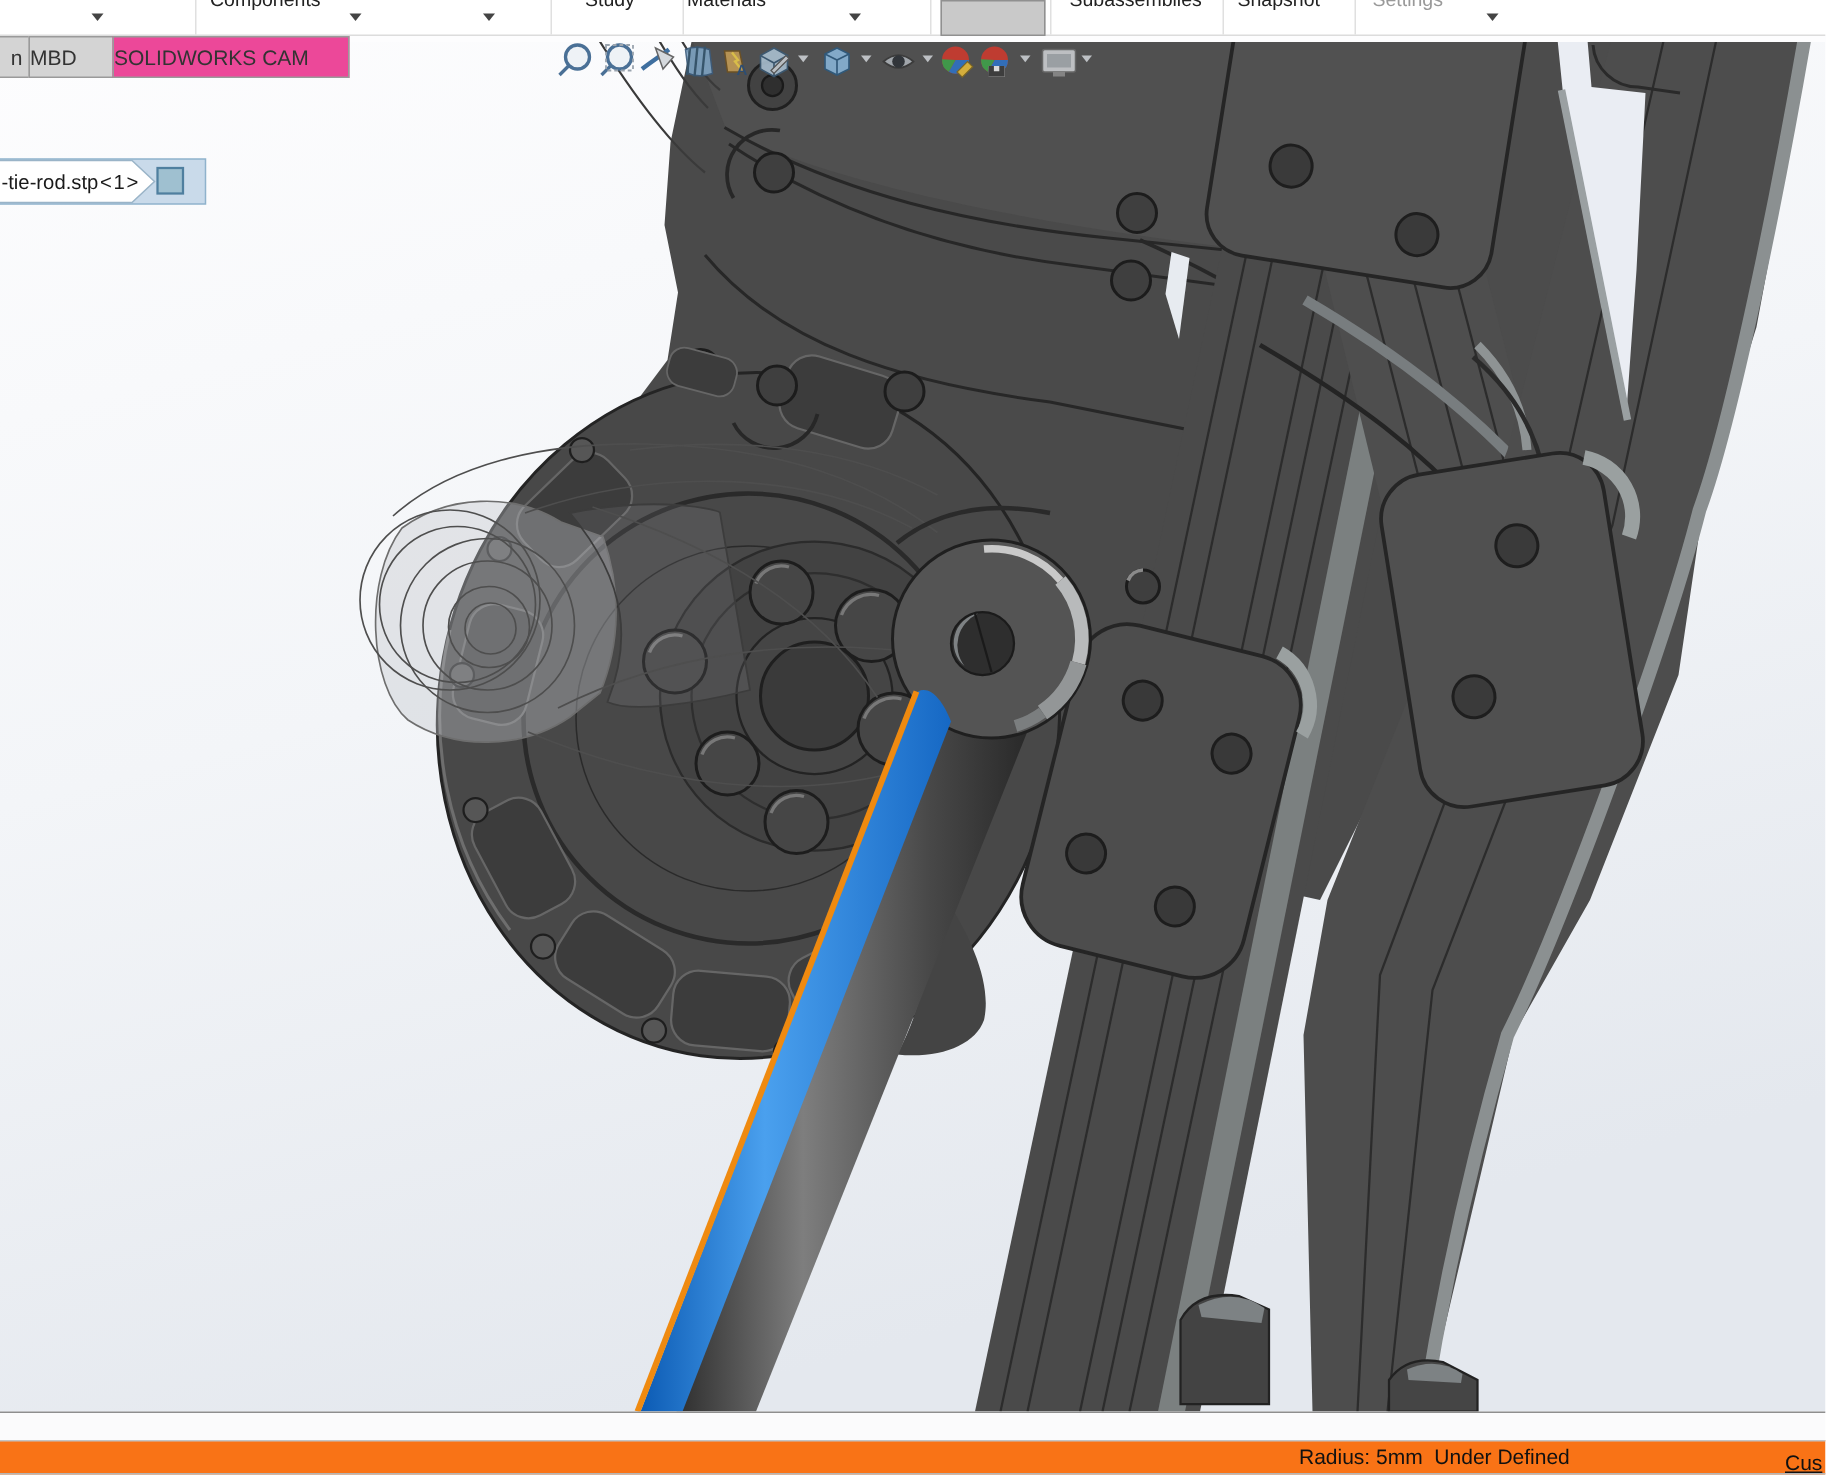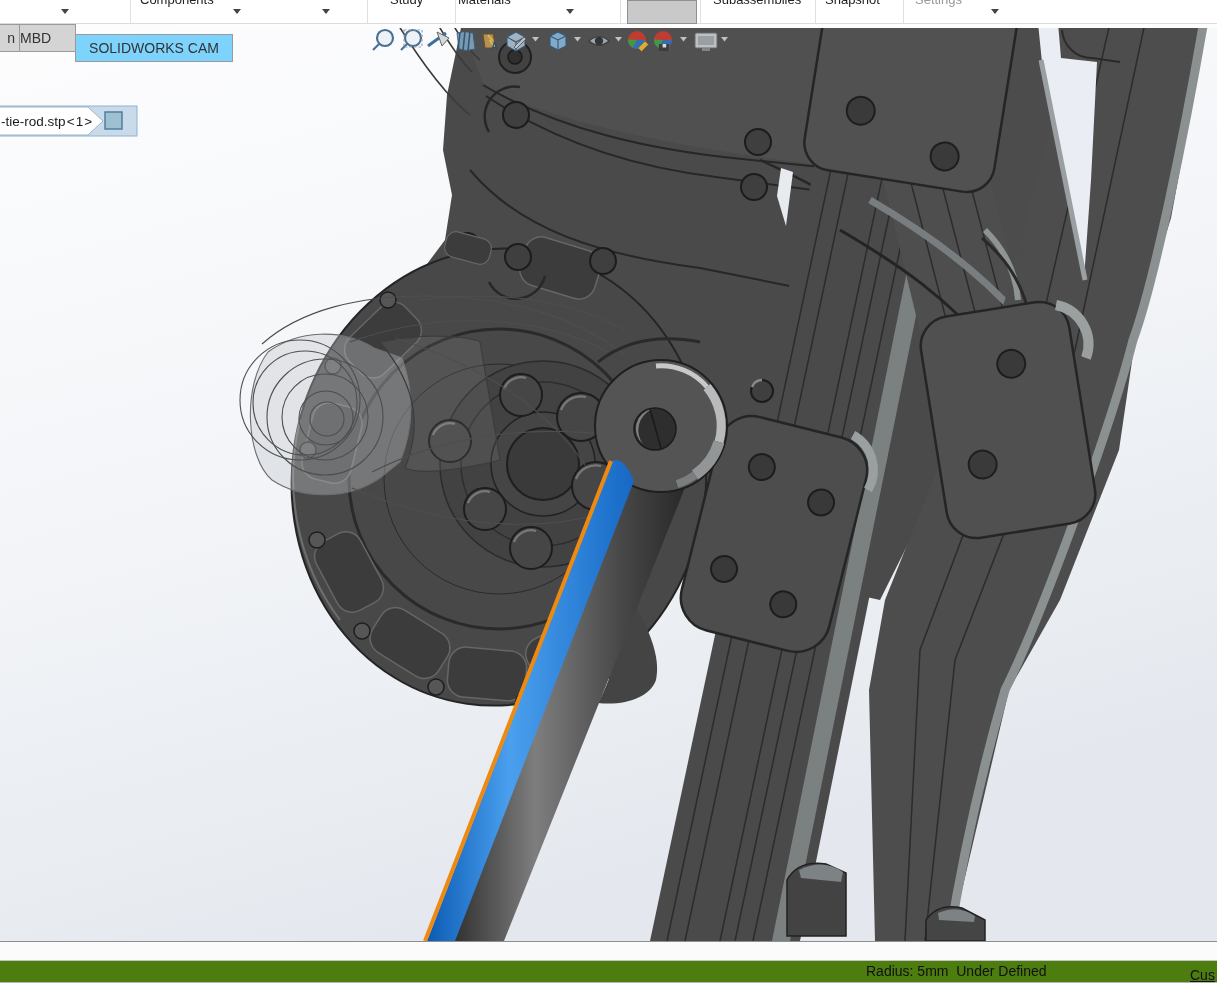--- a/index.html
+++ b/index.html
@@ -313,22 +313,22 @@
   <div style="position:absolute;left:61px;top:9px;width:0;height:0;border-left:4px solid transparent;border-right:4px solid transparent;border-top:5px solid #444;"></div>
   <div style="position:absolute;left:233px;top:9px;width:0;height:0;border-left:4px solid transparent;border-right:4px solid transparent;border-top:5px solid #444;"></div>
   <div style="position:absolute;left:322px;top:9px;width:0;height:0;border-left:4px solid transparent;border-right:4px solid transparent;border-top:5px solid #444;"></div>
   <div style="position:absolute;left:566px;top:9px;width:0;height:0;border-left:4px solid transparent;border-right:4px solid transparent;border-top:5px solid #444;"></div>
   <div style="position:absolute;left:991px;top:9px;width:0;height:0;border-left:4px solid transparent;border-right:4px solid transparent;border-top:5px solid #444;"></div>
 </div>
 
 <div style="position:absolute;left:0;top:24px;height:27px;font-size:14px;color:#333;">
   <div style="position:absolute;left:-30px;top:0;width:44px;height:26px;background:#d4d4d4;border:1px solid #9a9a9a;line-height:26px;text-align:right;padding-right:4px;">n</div>
   <div style="position:absolute;left:19px;top:0;width:55px;height:26px;background:#d4d4d4;border:1px solid #9a9a9a;line-height:26px;text-align:left;">MBD</div>
-  <div style="position:absolute;left:75px;top:10px;width:156px;height:26px;background:#7dd3fc;border:1px solid #9a9a9a;line-height:26px;text-align:center;">SOLIDWORKS CAM</div>
+  <div style="position:absolute;left:75px;top:0;width:156px;height:26px;background:#ec4899;border:1px solid #9a9a9a;line-height:26px;">SOLIDWORKS CAM</div>
 </div>
 
 <div style="position:absolute;left:0;top:941px;width:1217px;height:42px;background:#fbfbfc;border-top:1px solid #8e8e8e;">
-  <div style="position:absolute;left:0;top:18px;width:1217px;height:21px;background:#4d7c0f;border-top:1px solid #c4c4c4;border-bottom:2px solid #b5b5b5;font-size:14px;color:#111;">
+  <div style="position:absolute;left:0;top:18px;width:1217px;height:21px;background:#f97316;border-top:1px solid #c4c4c4;border-bottom:2px solid #b5b5b5;font-size:14px;color:#111;">
     <span style="position:absolute;left:866px;top:2px;">Radius: 5mm&nbsp;&nbsp;Under Defined</span>
     <span style="position:absolute;left:1190px;top:6px;text-decoration:underline;">Cus</span>
   </div>
 </div>
 </div>
 
 </body></html>

